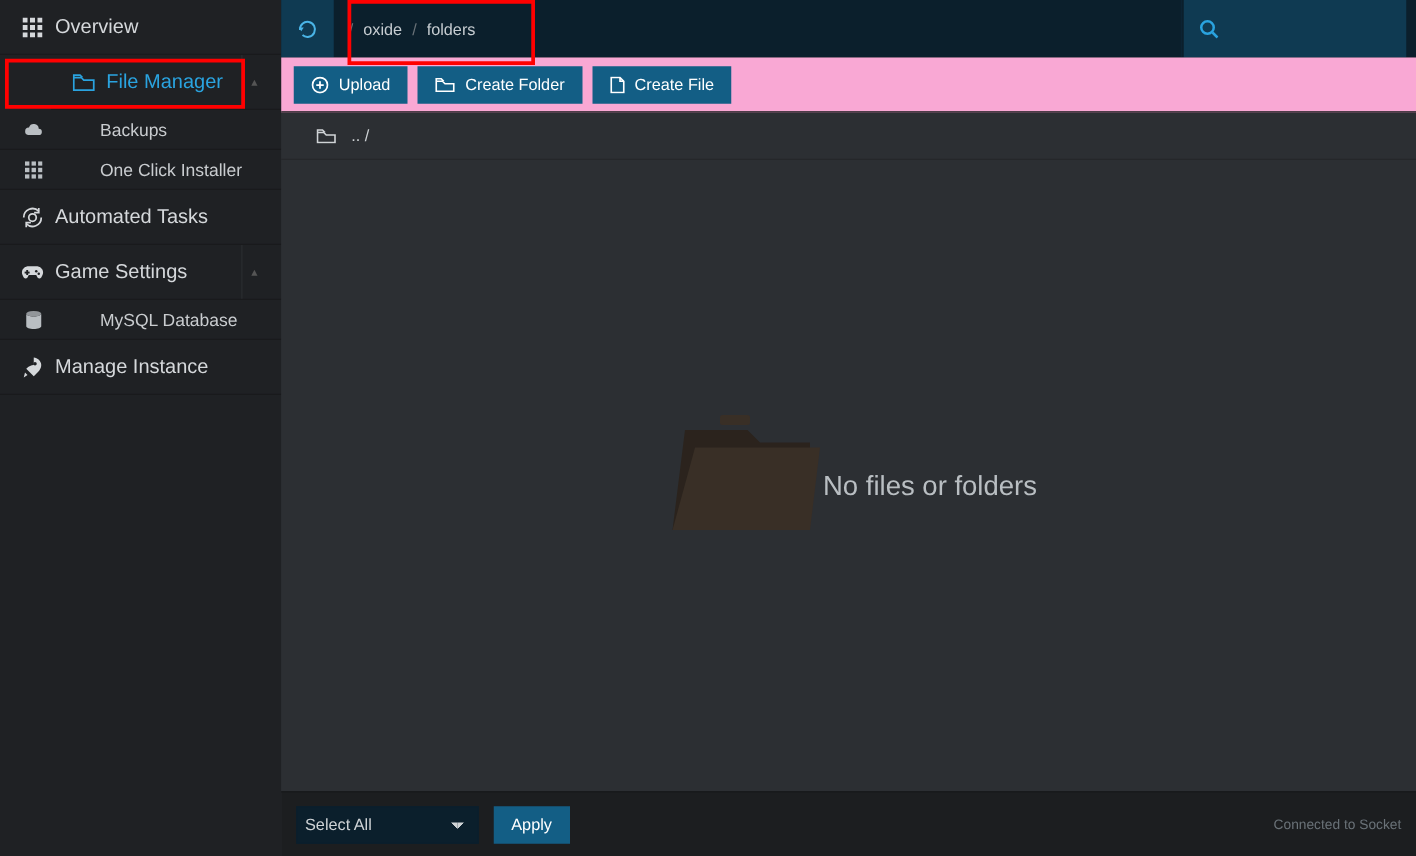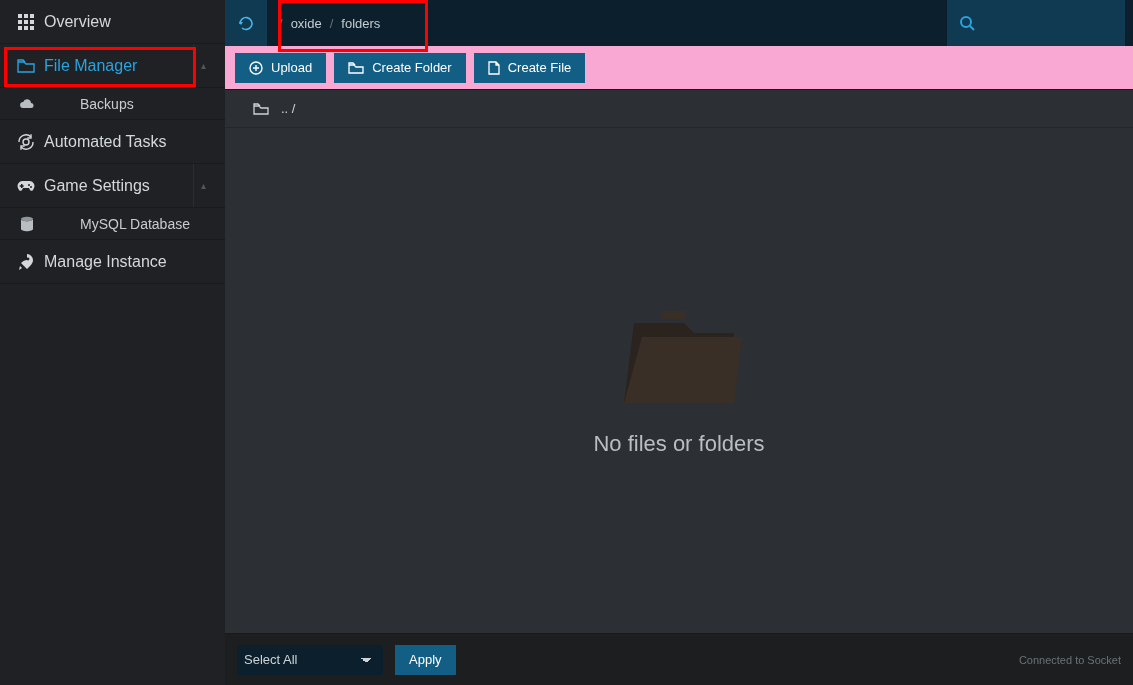--- a/index.html
+++ b/index.html
@@ -25,21 +25,21 @@
       height: 44px;
       padding: 0 12px;
       color: #d5d8db;
       font-size: 16px;
       cursor: pointer;
       border-bottom: 1px solid #191a1c;
       position: relative;
     }
     .nav-item .icon { width: 28px; display:flex; align-items:center; justify-content:center; }
     .nav-item .label { flex: 1; padding-left: 4px; }
-    .nav-item.active { color: #2aa3df; }
+    .nav-item.active { color: #2aa3df; margin-left: 41px; }
     .nav-item .chevron {
       width: 20px; text-align: center; color: #555; font-size: 10px;
       border-left: 1px solid #2a2c2f; height: 100%; display:flex; align-items:center; justify-content:center;
     }
     .nav-sub {
       display: flex; align-items: center;
       height: 32px; padding: 0 12px 0 14px;
       font-size: 14px; color: #c9cccf; cursor: pointer;
       border-bottom: 1px solid #191a1c;
       gap: 40px;
@@ -123,21 +123,21 @@
       height: 38px;
       display: flex; align-items: center;
       padding: 0 28px;
       color: #cfd3d6;
       font-size: 13px;
       gap: 12px;
       border-bottom: 1px solid #25272a;
     }
     .content {
       flex: 1;
-      display:flex; flex-direction:column; align-items:center; justify-content:center;
+      display:flex; align-items:center; justify-content:center;
       color: #8f979d;
     }
     .empty-text { font-size: 22px; color:#b9bec2; margin-top: 16px; }
     .folder-img { opacity: 0.95; }
     .footer {
       height: 52px;
       background: #1c1e20;
       display:flex; align-items:center;
       padding: 0 12px; gap: 12px;
       border-top: 1px solid #16181a;
@@ -199,20 +199,38 @@
     <span class="label">File Manager</span>
     <span class="chevron">▴</span>
   </div>
   <div class="nav-sub">
     <span class="icon">
       <svg width="16" height="12" viewBox="0 0 16 12">
           <path fill="#b9bec2" d="M12 5a4 4 0 00-7.8-1A3 3 0 004 10h8a2.5 2.5 0 000-5z"></path>
         </svg>
     </span>
     <span>Backups</span>
+  </div>
+  <div class="nav-sub">
+    <span class="icon">
+      <svg width="14" height="14" viewBox="0 0 16 16">
+          <g fill="#b9bec2">
+            <rect x="0" y="0" width="4" height="4"></rect>
+            <rect x="6" y="0" width="4" height="4"></rect>
+            <rect x="12" y="0" width="4" height="4"></rect>
+            <rect x="0" y="6" width="4" height="4"></rect>
+            <rect x="6" y="6" width="4" height="4"></rect>
+            <rect x="12" y="6" width="4" height="4"></rect>
+            <rect x="0" y="12" width="4" height="4"></rect>
+            <rect x="6" y="12" width="4" height="4"></rect>
+            <rect x="12" y="12" width="4" height="4"></rect>
+          </g>
+        </svg>
+    </span>
+    <span>One Click Installer</span>
   </div>
 
   <div class="nav-item">
     <span class="icon">
       <svg width="18" height="18" viewBox="0 0 18 18">
           <g fill="none" stroke="#d5d8db" stroke-width="1.4">
             <circle cx="9" cy="9" r="3"></circle>
             <path d="M2 9a7 7 0 0112-5M16 9a7 7 0 01-12 5"></path>
             <path d="M14 2v3h-3M4 16v-3h3" stroke-linecap="square"></path>
           </g>

